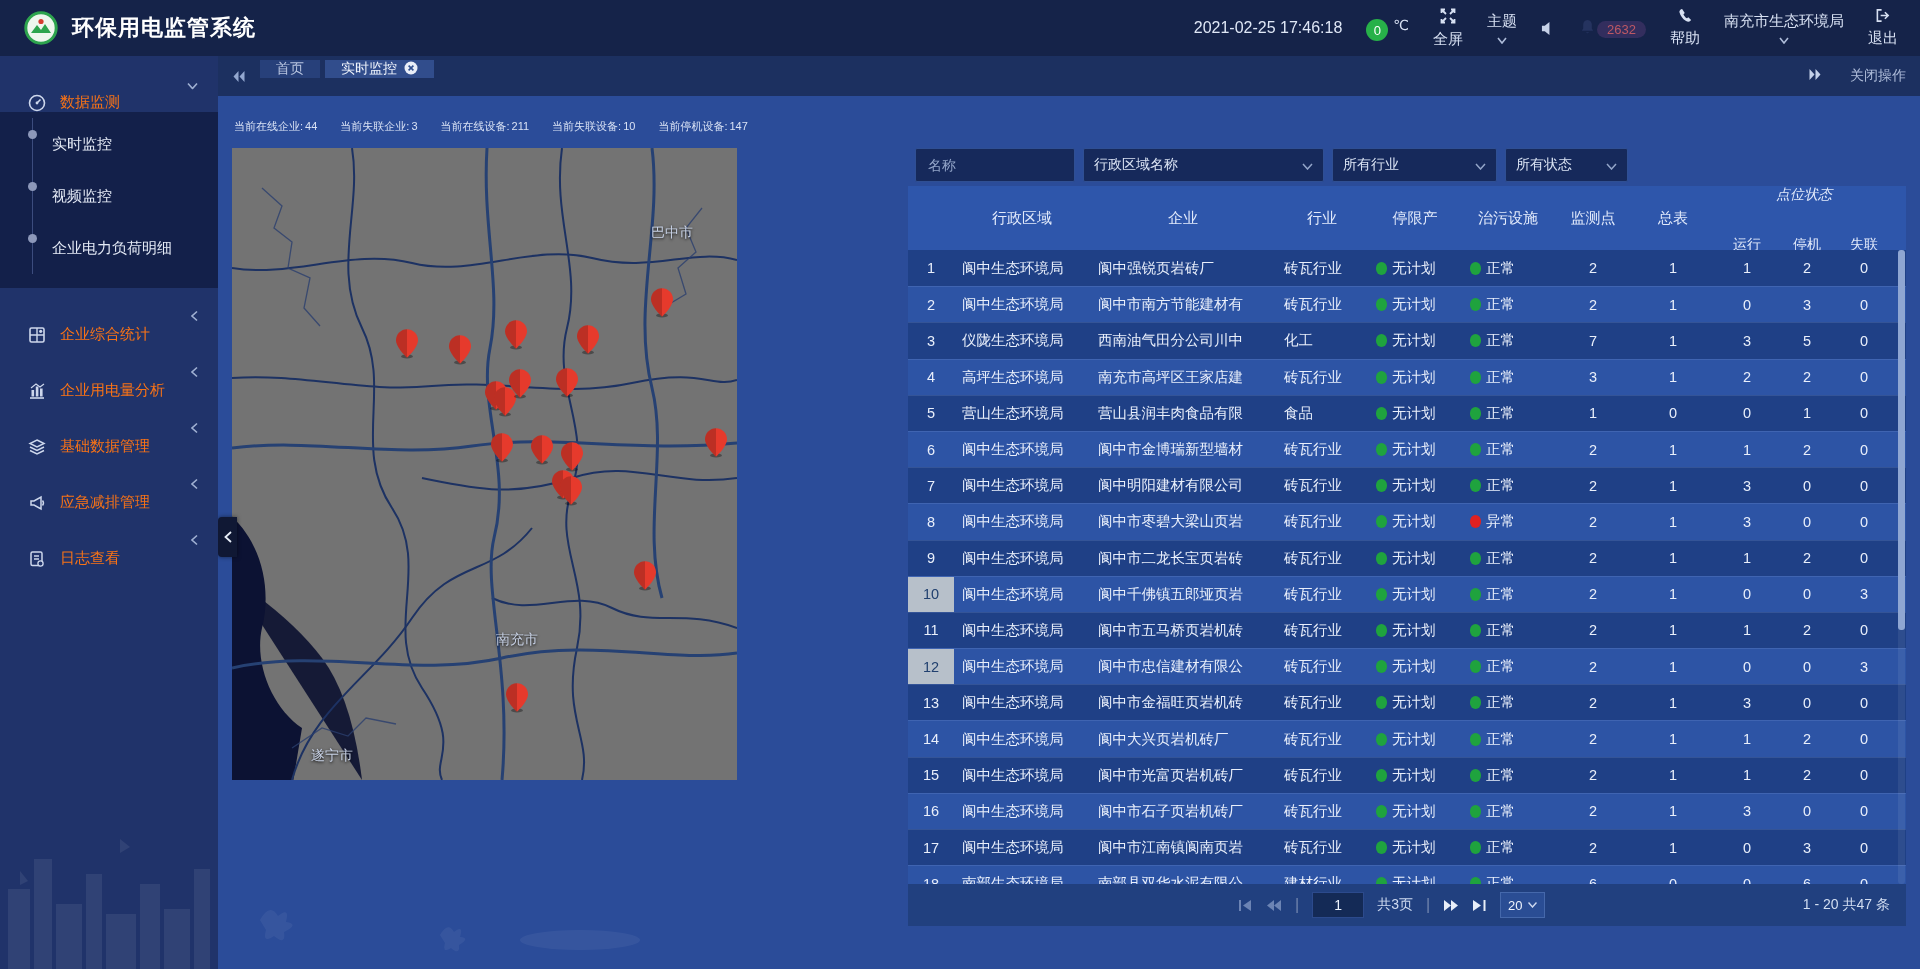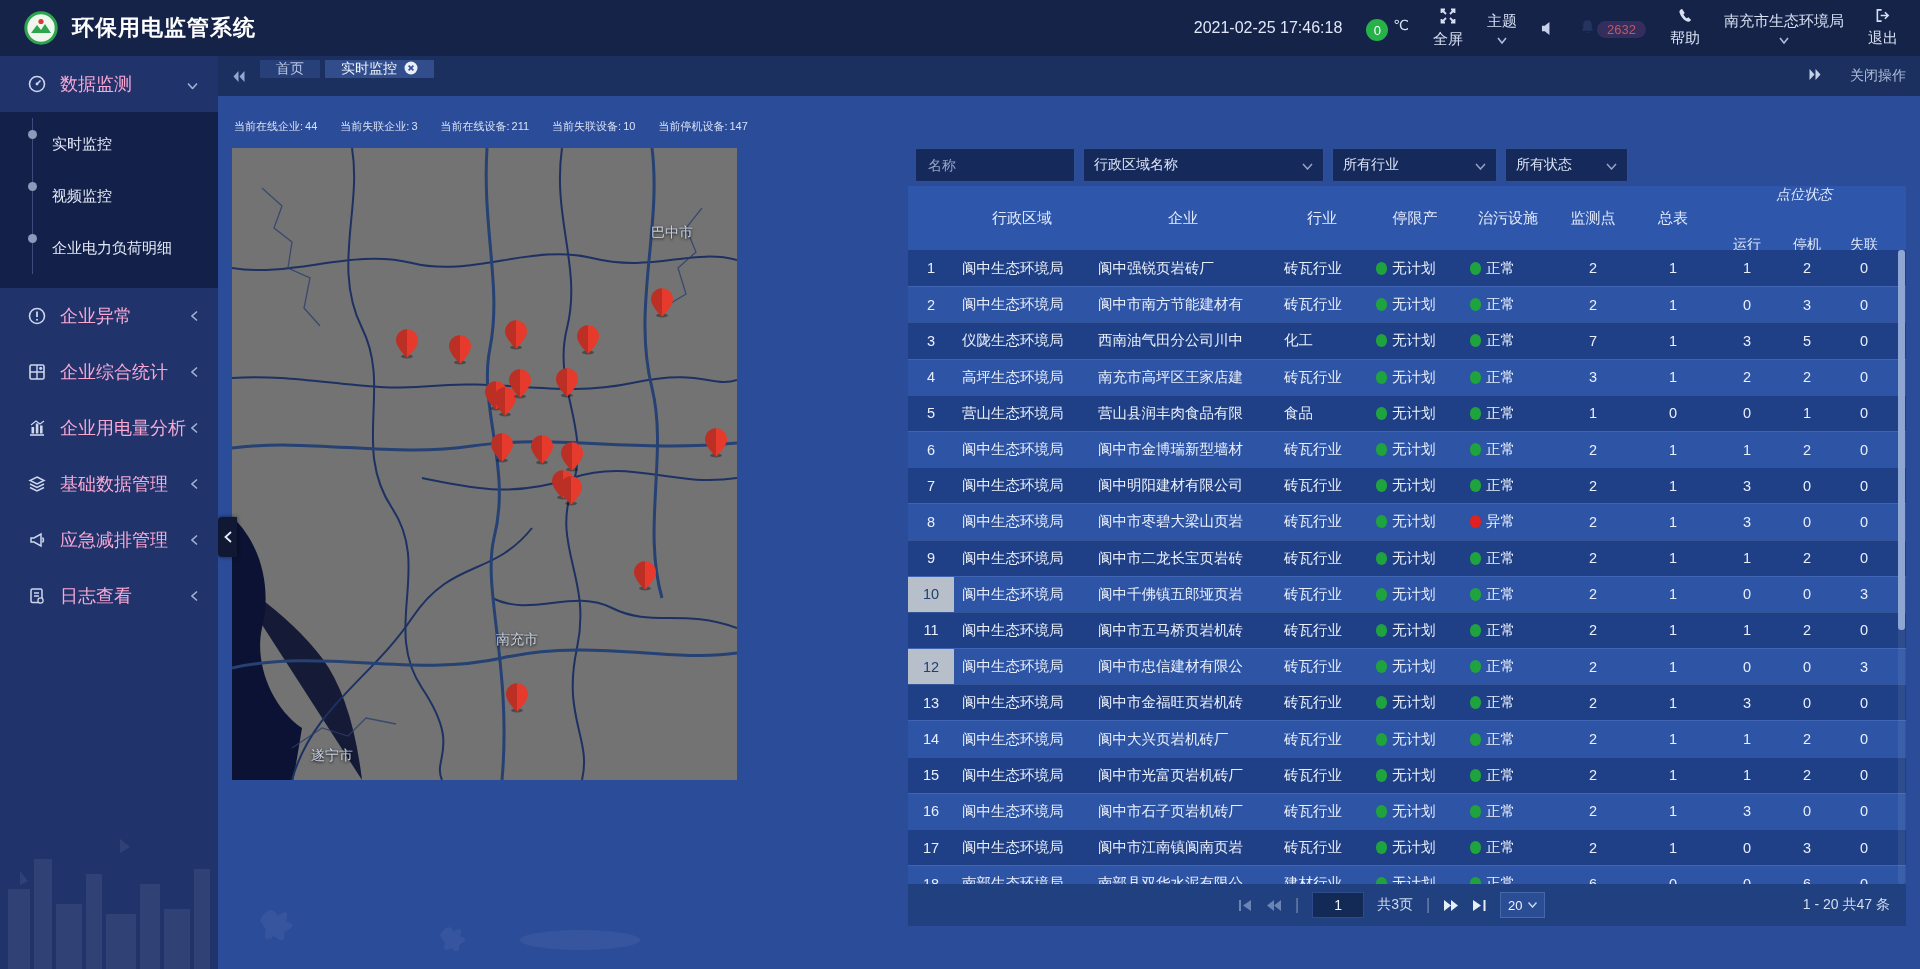--- a/index.html
+++ b/index.html
@@ -15,21 +15,21 @@
   .temp{display:flex;align-items:flex-start;gap:5px;}
   .tempball{width:22px;height:22px;border-radius:50%;background:#27b149;color:#fff;font-style:normal;font-size:13px;display:flex;align-items:center;justify-content:center;margin-top:4px;}
   .temp em{font-style:normal;font-size:14px;margin-top:2px;}
   .hbtn{display:flex;align-items:center;gap:6px;cursor:pointer;white-space:nowrap;flex-direction:column;}
   .hbtn svg,.hicon svg{display:block;}
   .bellwrap{display:flex;align-items:flex-end;gap:2px;position:relative;}
   .pill{font-style:normal;background:#332e5e;color:#bd5864;border-radius:9px;padding:1px 10px;font-size:13px;}
 
   
   .side{position:absolute;left:0;top:56px;width:218px;height:913px;background:#20336a;z-index:20;}
-  .mitem{position:relative;height:56px;display:flex;align-items:center;color:#f9a8d4;font-size:18px;cursor:pointer;}
+  .mitem{position:relative;height:56px;display:flex;align-items:flex-end;color:#f97316;font-size:15px;cursor:pointer;}
   .mitem .mico{width:18px;height:18px;margin-left:28px;flex:0 0 auto;}
   .mitem .mlab{margin-left:14px;}
   .mitem .mchev{position:absolute;right:20px;top:50%;transform:translateY(-50%);}
   .submenu{background:#13204a;padding:6px 0 14px 0;position:relative;}
   .subitem{position:relative;height:52px;display:flex;align-items:center;color:#e4eaf6;font-size:15px;padding-left:52px;cursor:pointer;}
   .subitem::before{content:"";position:absolute;left:32px;top:0;bottom:0;width:1px;background:#3c4c7e;}
   .subitem::after{content:"";position:absolute;left:28px;top:50%;margin-top:-14px;width:9px;height:9px;border-radius:50%;background:#8d98ba;}
   .citysil{position:absolute;left:0;bottom:0;width:218px;height:150px;opacity:.07;}
 
   
@@ -183,31 +183,20 @@
             </svg></span>
           <span class="mlab">数据监测</span>
           <span class="mchev"><svg width="11" height="7" viewBox="0 0 11 7">
               <path d="M1 1 L5.5 6 L10 1" fill="none" stroke="#9fb0d2" stroke-width="1.6"></path>
             </svg></span>
         </div>
         <div class="submenu">
           <div class="subitem">实时监控</div>
           <div class="subitem">视频监控</div>
           <div class="subitem">企业电力负荷明细</div>
-        </div>
-        <div class="mitem">
-          <span class="mico"><svg width="18" height="18" viewBox="0 0 18 18">
-              <circle cx="9" cy="9" r="7.5" fill="none" stroke="#cdd7ec" stroke-width="1.6"></circle>
-              <path d="M9 4.5 v5.5" stroke="#cdd7ec" stroke-width="1.8"></path>
-              <circle cx="9" cy="12.8" r="1" fill="#cdd7ec"></circle>
-            </svg></span>
-          <span class="mlab">企业异常</span>
-          <span class="mchev"><svg width="7" height="11" viewBox="0 0 7 11">
-              <path d="M6 1 L1 5.5 L6 10" fill="none" stroke="#9fb0d2" stroke-width="1.6"></path>
-            </svg></span>
         </div>
         <div class="mitem">
           <span class="mico"><svg width="18" height="18" viewBox="0 0 18 18">
               <rect x="2" y="2" width="14" height="14" rx="1.5" fill="none" stroke="#cdd7ec" stroke-width="1.6"></rect>
               <path d="M9 2 v14 M2 9 h14" stroke="#cdd7ec" stroke-width="1.4"></path>
               <circle cx="12.7" cy="5.3" r="1.6" fill="#cdd7ec"></circle>
             </svg></span>
           <span class="mlab">企业综合统计</span>
           <span class="mchev"><svg width="7" height="11" viewBox="0 0 7 11">
               <path d="M6 1 L1 5.5 L6 10" fill="none" stroke="#9fb0d2" stroke-width="1.6"></path>

